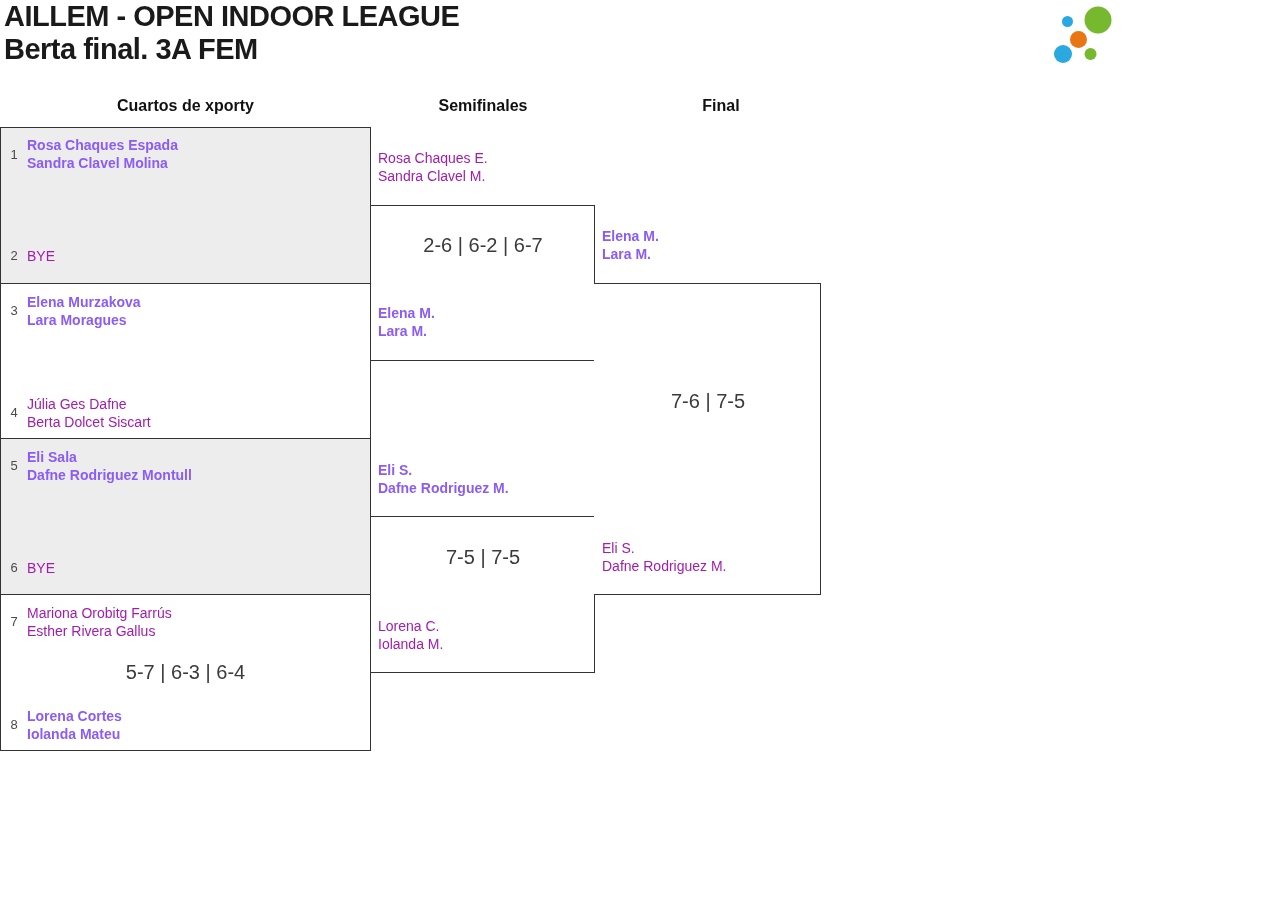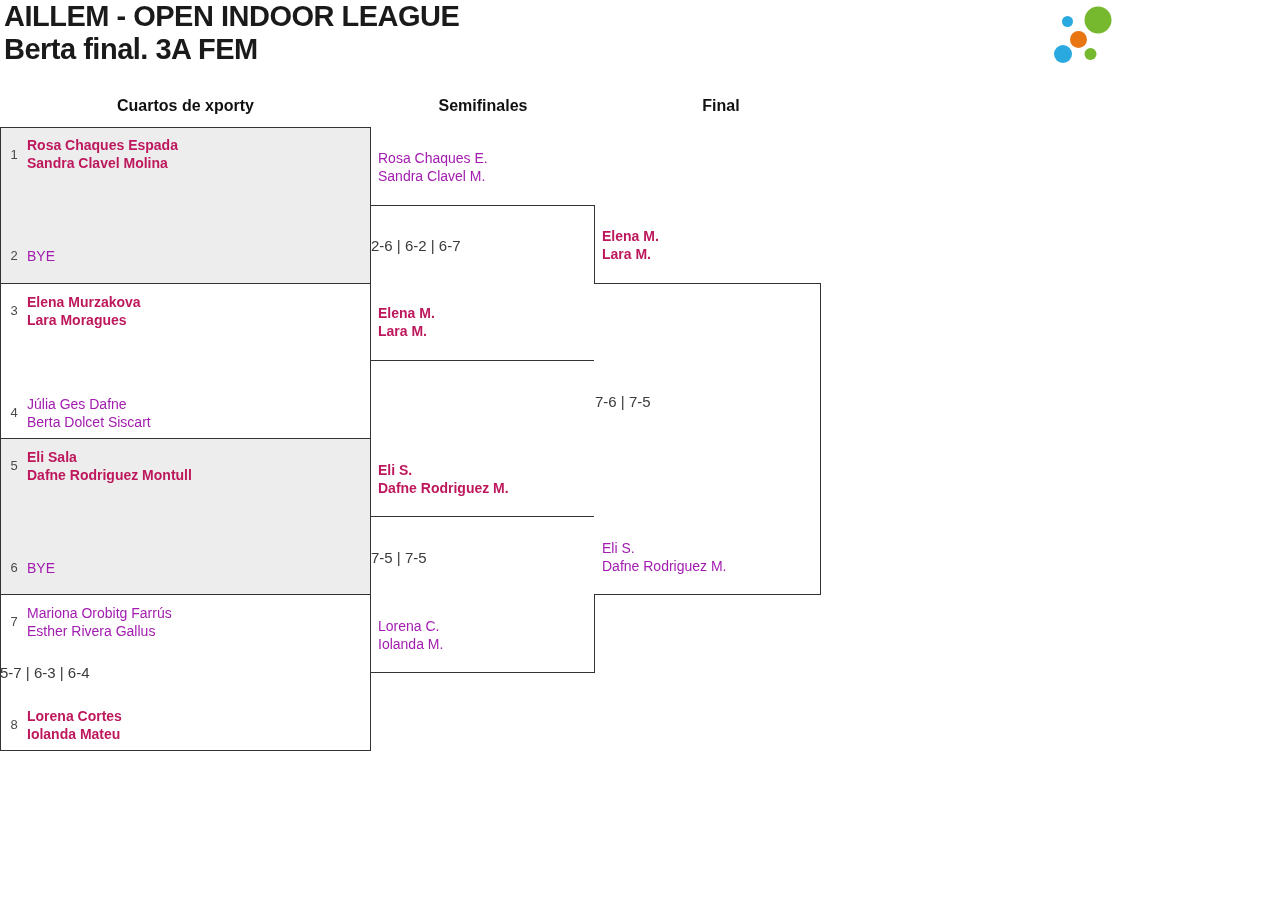--- a/index.html
+++ b/index.html
@@ -25,23 +25,23 @@
   .round-header {
     position:absolute; top:97px; text-align:center;
     font-size:16px; font-weight:bold; color:#111;
   }
   
   .box { position:absolute; border:1px solid #333; box-sizing:border-box; background:#fff; }
   .box.alt { background:#ededed; }
   .box.open-left { border-left:none; }
   
   .team { position:absolute; font-size:14px; line-height:18px; color:#a21caf; white-space:nowrap; }
-  .team.bold { font-weight:bold; color:#be185d; }
+  .team.bold { font-weight:bold; color:#8b5cf6; }
   .seed { position:absolute; width:20px; text-align:center; font-size:13px; line-height:18px; color:#4a4a4a; }
-  .score { position:absolute; font-size:15px; line-height:17px; color:#3a3a3a; white-space:nowrap; }
+  .score { position:absolute; font-size:20px; line-height:17px; color:#3a3a3a; text-align:center; white-space:nowrap; }
 </style>
 </head>
 <body>
 
 <div id="page">
 
   <div class="title-block">
     <div class="title-line">AILLEM - OPEN INDOOR LEAGUE</div>
     <div class="title-line">Berta final. 3A FEM</div>
   </div>

